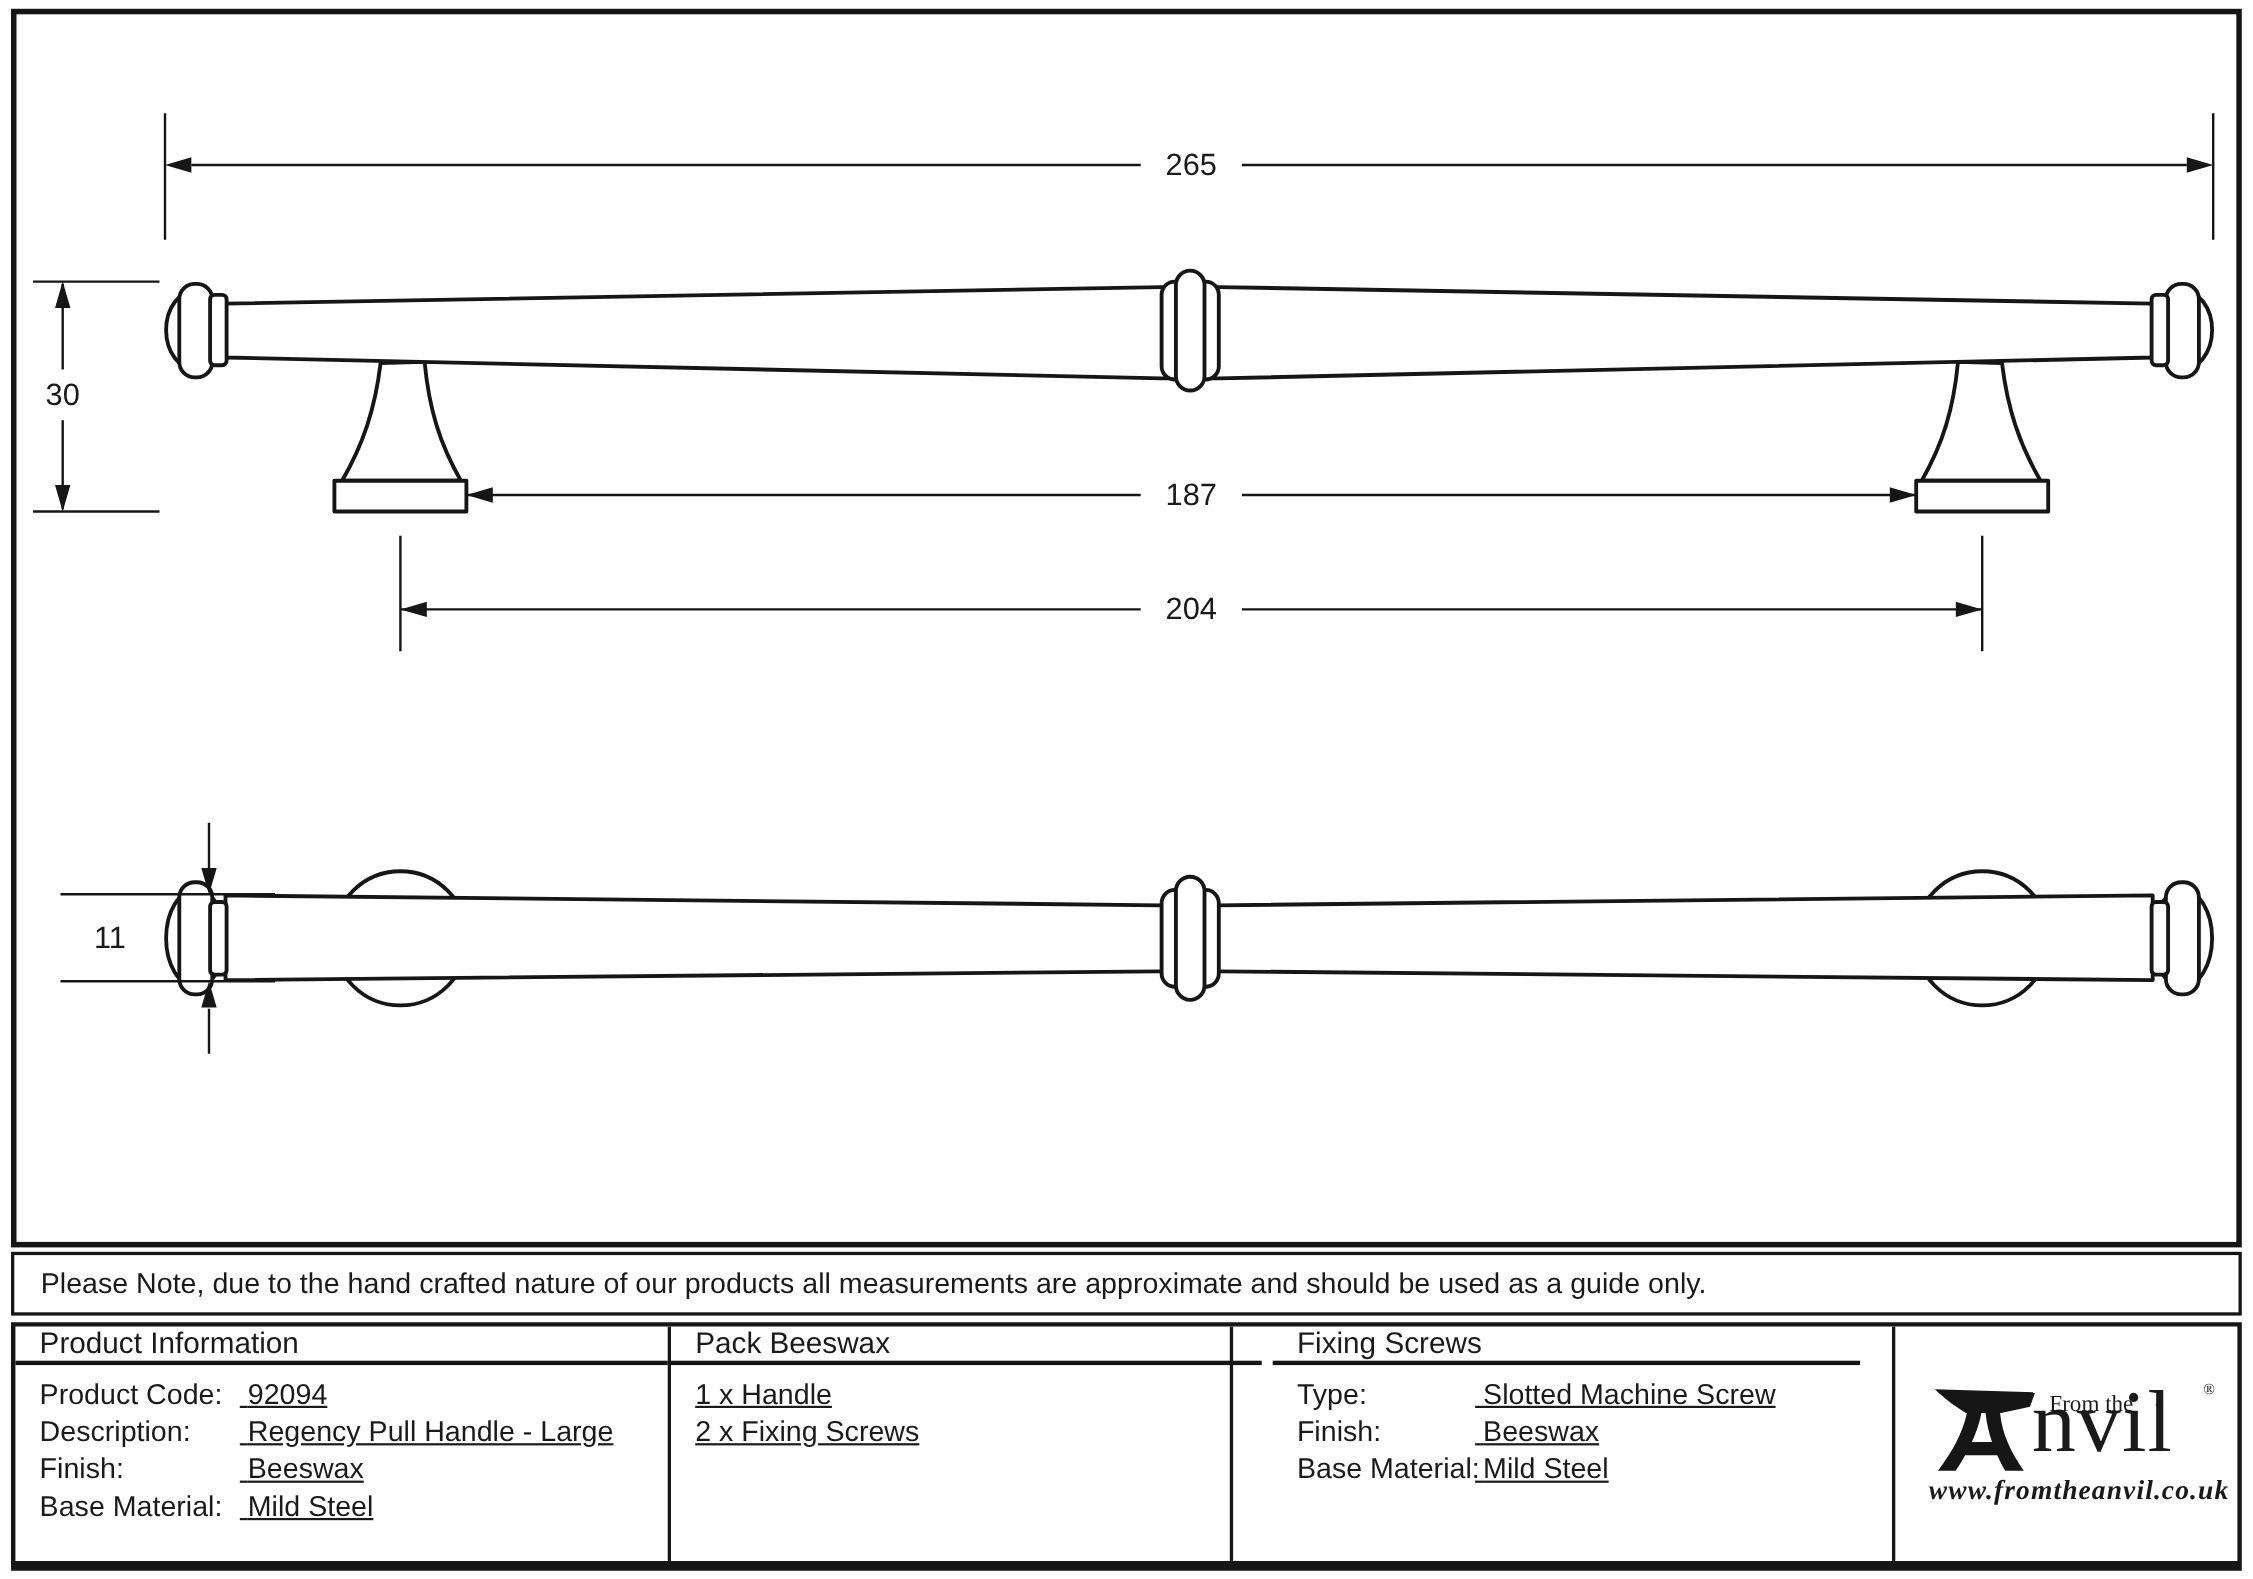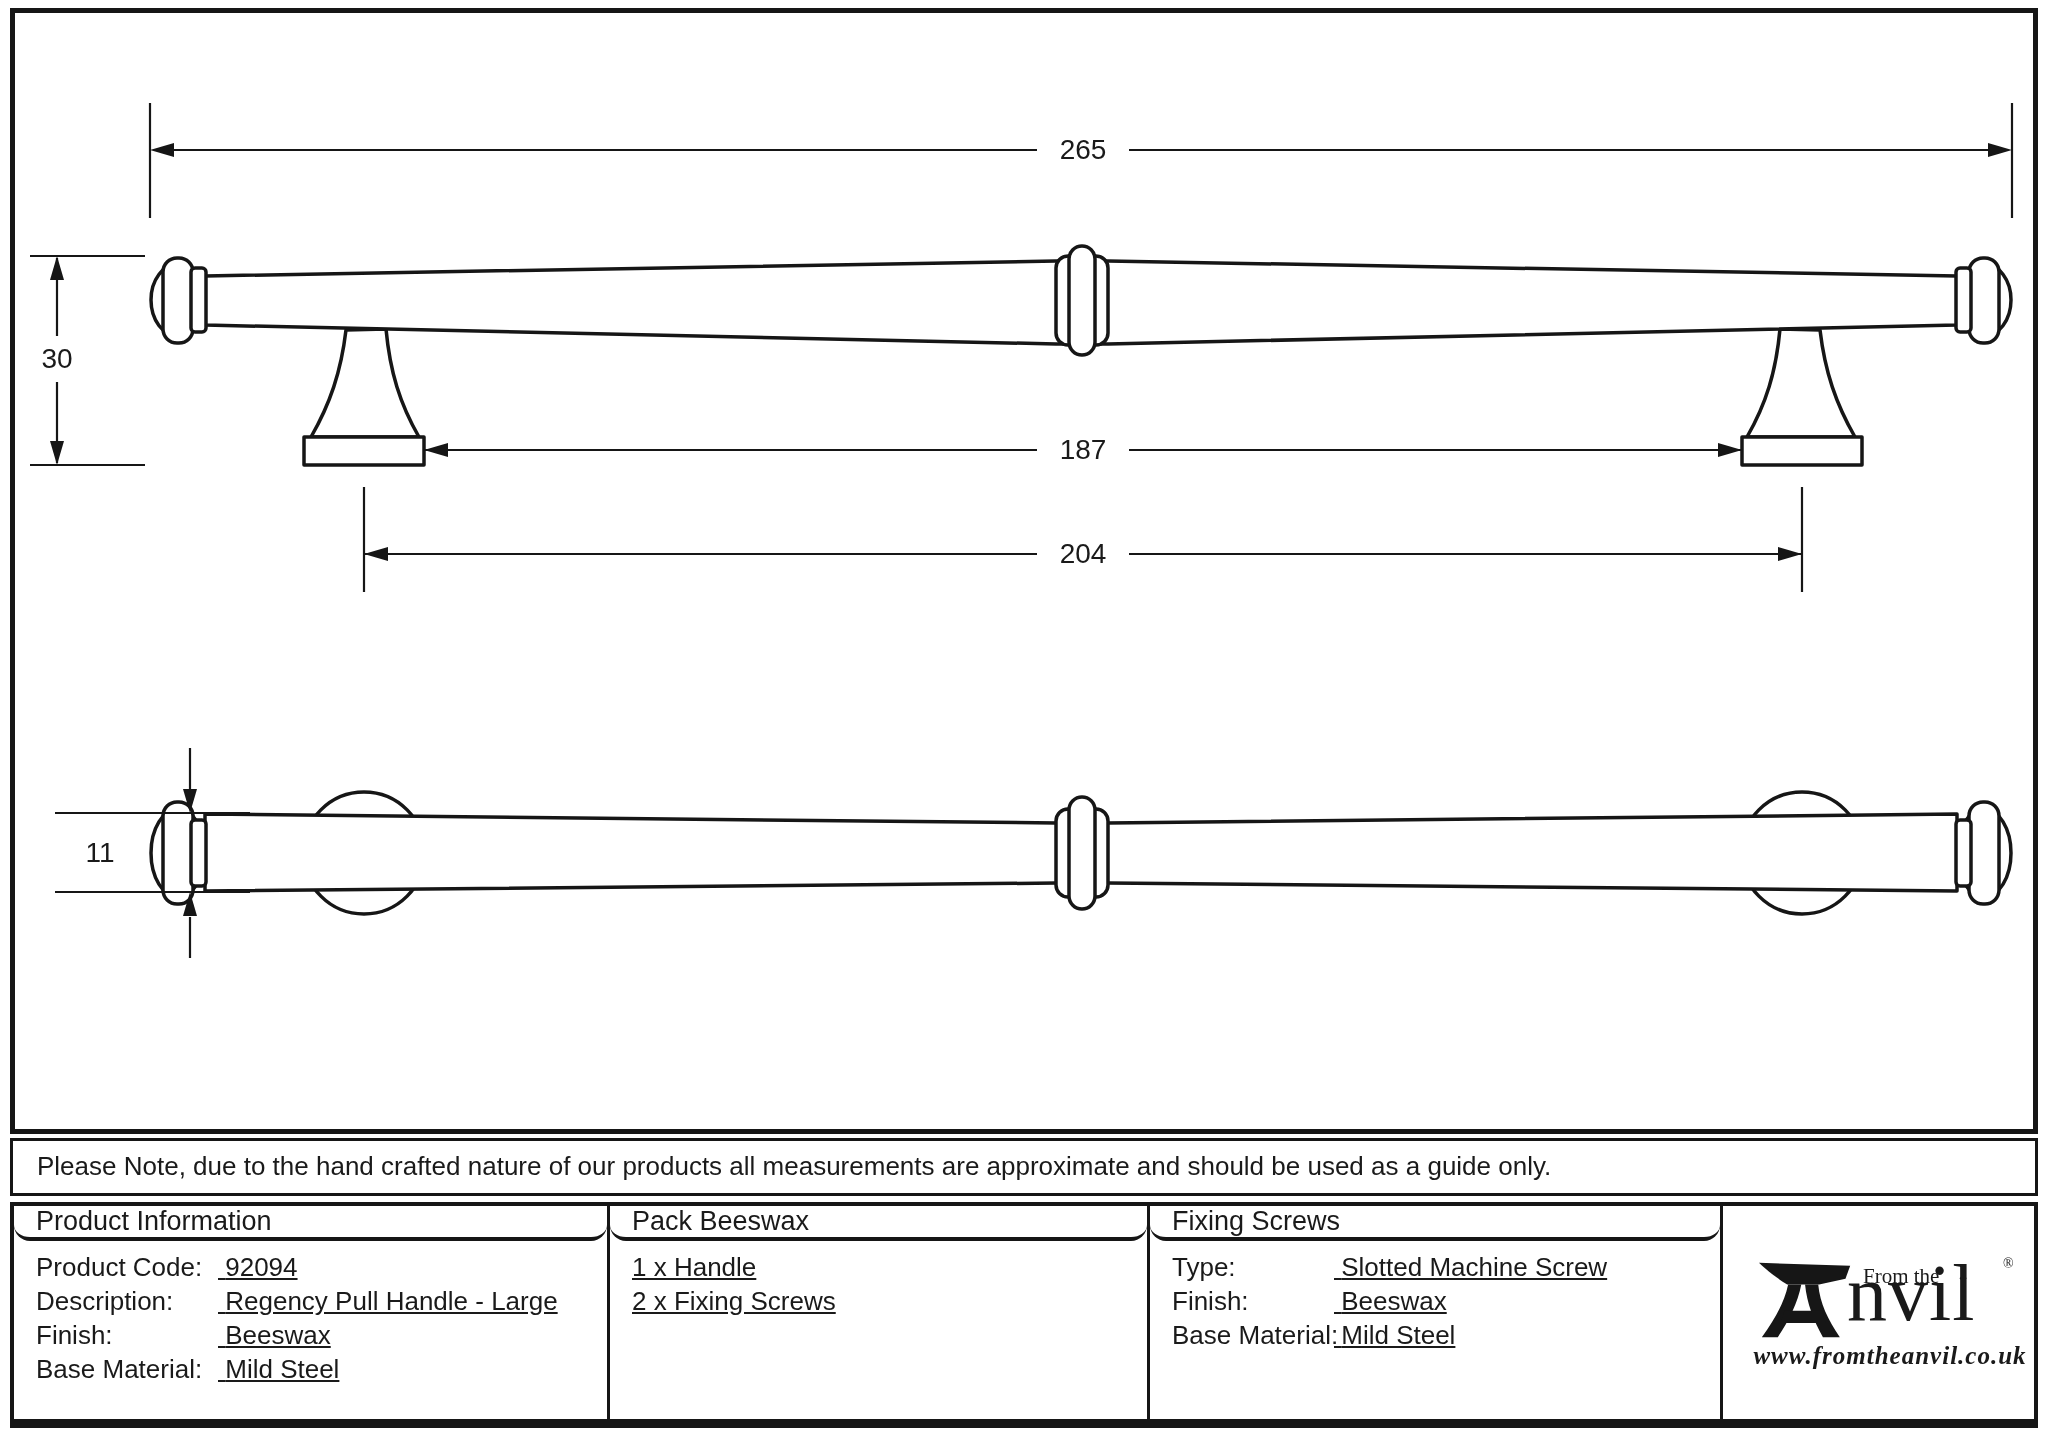--- a/index.html
+++ b/index.html
@@ -20,25 +20,25 @@
     font-size:26px;line-height:51px;padding-left:24px;
   }
 
   .info-table{
     position:absolute;left:10px;top:1202px;width:2028px;height:226px;
     border:4px solid #161616;border-bottom-width:9px;box-sizing:border-box;background:#fff;
   }
   .col{position:absolute;top:0;bottom:0;box-sizing:border-box;}
   .col-1{left:0;width:593px;}
   .col-2{left:593px;width:540px;border-left:3px solid #161616;}
-  .col-3{left:1133px;width:573px;border-left:3px solid #161616;}
+  .col-3{left:1104px;width:573px;border-left:3px solid #161616;padding-left:36px;}
   .col-4{left:1706px;right:0;border-left:3px solid #161616;}
   .col-header{
     height:31px;line-height:31px;border-bottom:4px solid #161616;
-    font-size:27px;padding-left:22px;border-radius:16px;
+    font-size:27px;padding-left:22px;
   }
   .col-body{padding:9px 0 0 22px;font-size:26px;text-decoration:underline;}
   .col-body .row{height:34px;line-height:34px;white-space:nowrap;}
   .lbl{display:inline-block;}
   .col-1 .lbl{width:182px;}
   .col-3 .lbl{width:162px;}
 
   
   .logo{position:absolute;left:36px;top:52px;width:262px;height:120px;}
   .logo .anvil-svg{position:absolute;left:0;top:2px;width:94px;height:80px;}

